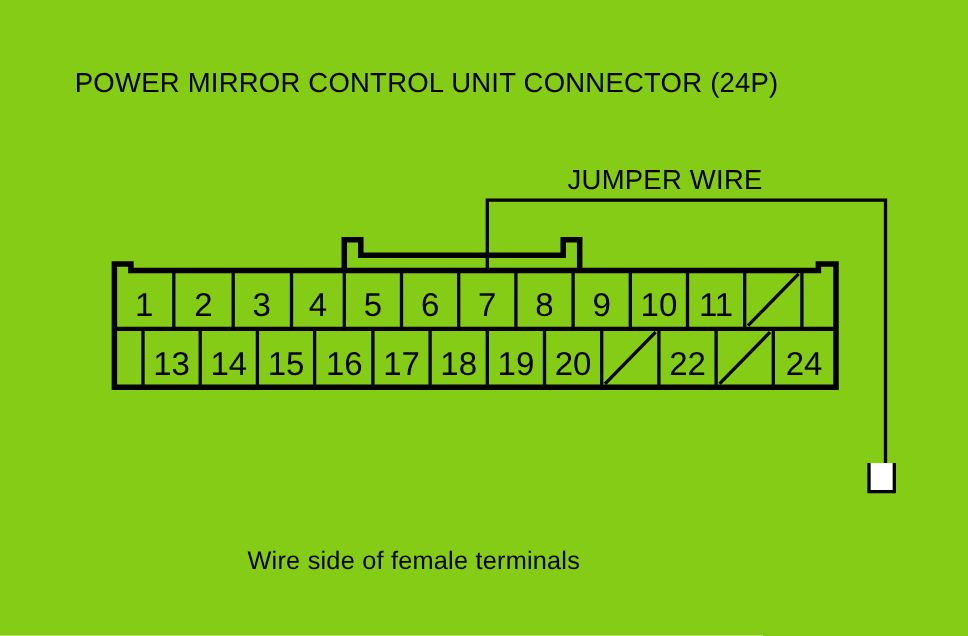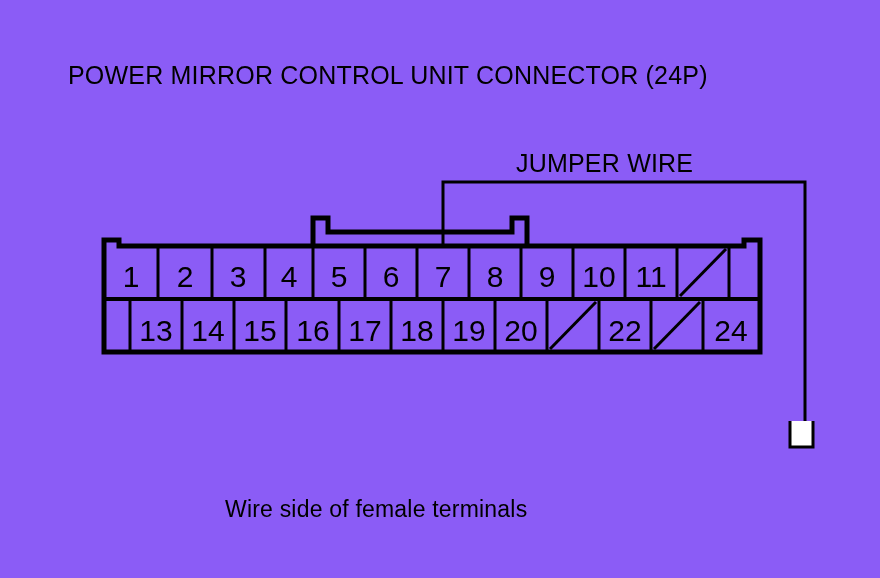--- a/index.html
+++ b/index.html
@@ -12,21 +12,21 @@
     width: 880px;
     height: 578px;
     overflow: hidden;
     font-family: "Liberation Sans", sans-serif;
     color: #000000;
   }
   #diagram-root {
     position: relative;
     width: 880px;
     height: 578px;
-    background: #8b5cf6;
+    background: #84cc16;
   }
   svg.diagram-canvas {
     display: block;
     width: 880px;
     height: 578px;
   }
   text {
     font-family: "Liberation Sans", sans-serif;
     fill: #000000;
     stroke: none;

